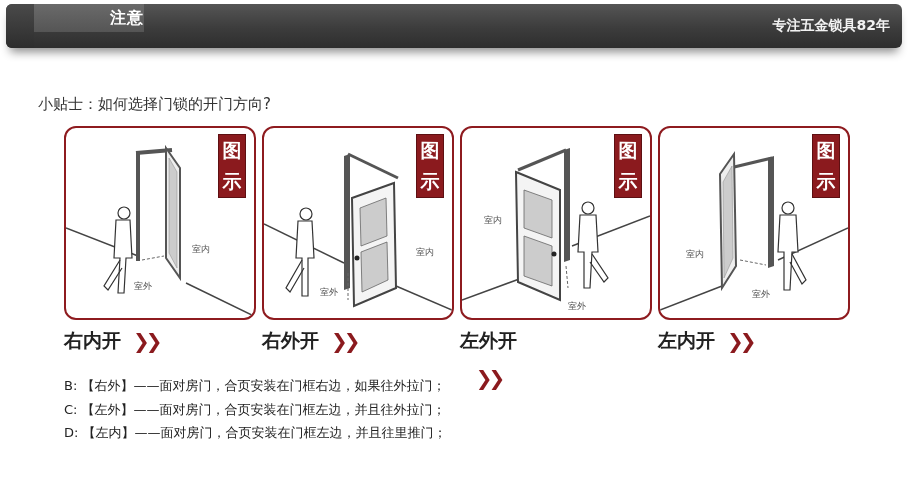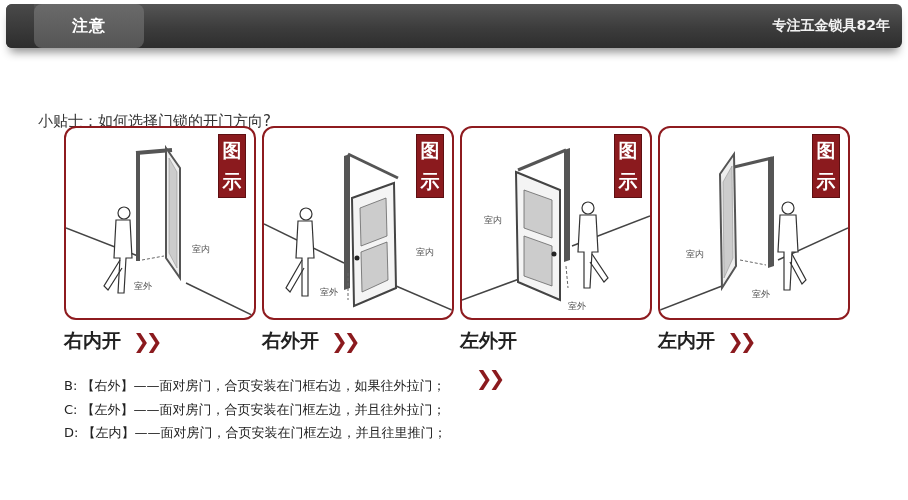--- a/index.html
+++ b/index.html
@@ -11,31 +11,31 @@
       position: absolute; left: 6px; top: 4px; width: 896px; height: 44px;
       border-radius: 6px;
       background: linear-gradient(#555 0%, #3c3c3c 55%, #2e2e2e 100%);
       box-shadow: 0 8px 10px -4px rgba(0,0,0,0.45);
     }
     .topbar .left-edge {
       position: absolute; left: 0; top: 0; width: 28px; height: 44px;
       border-radius: 6px 0 0 6px; background: linear-gradient(#4a4a4a, #2d2d2d);
     }
     .topbar .tab {
-      position: absolute; left: 28px; top: 0; width: 110px; height: 44px;
+      position: absolute; left: 28px; top: 0; width: 110px; height: 28px;
       background: linear-gradient(#6a6a6a, #555);
-      display: flex; align-items: center; justify-content: center; border-radius: 8px;
+      display: flex; align-items: center; justify-content: flex-end;
     }
     .topbar .tab span { color: #fff; font-weight: bold; font-size: 16px; letter-spacing: 1px; }
     .topbar .slogan {
       position: absolute; right: 12px; top: 0; height: 44px; display: flex; align-items: center;
       color: #f2f2f2; font-weight: bold; font-size: 14px;
     }
     .tip-title {
-      position: absolute; left: 38px; top: 112px; font-size: 15px; color: #333;
+      position: absolute; left: 38px; top: 95px; font-size: 15px; color: #333;
     }
     .panel {
       position: absolute; top: 126px; width: 188px; height: 190px;
       border: 2px solid #8e1b1f; border-radius: 12px; background: #fff; overflow: hidden;
     }
     .panel svg { position: absolute; left: 0; top: 0; }
     .badge {
       position: absolute; right: 8px; top: 6px; width: 26px; height: 62px;
       background: #8b1a1e; color: #fff; font-weight: bold; font-size: 19px;
       display: flex; flex-direction: column; align-items: center; justify-content: space-around;

